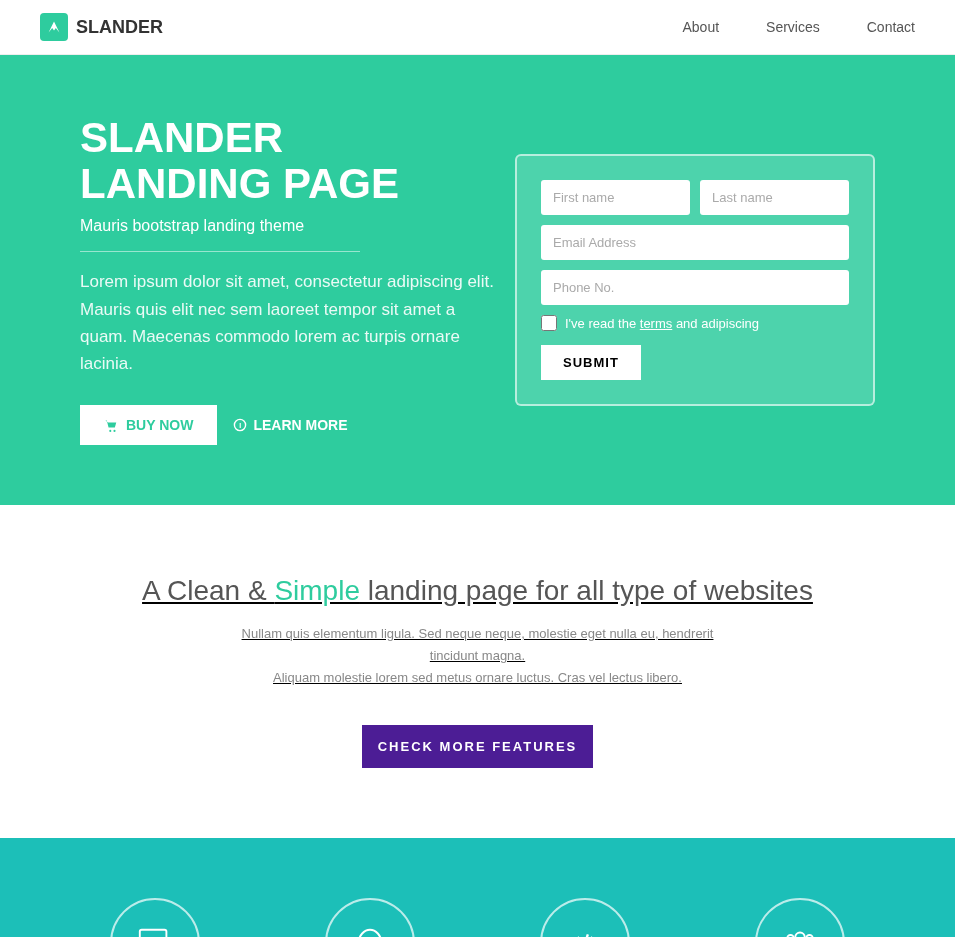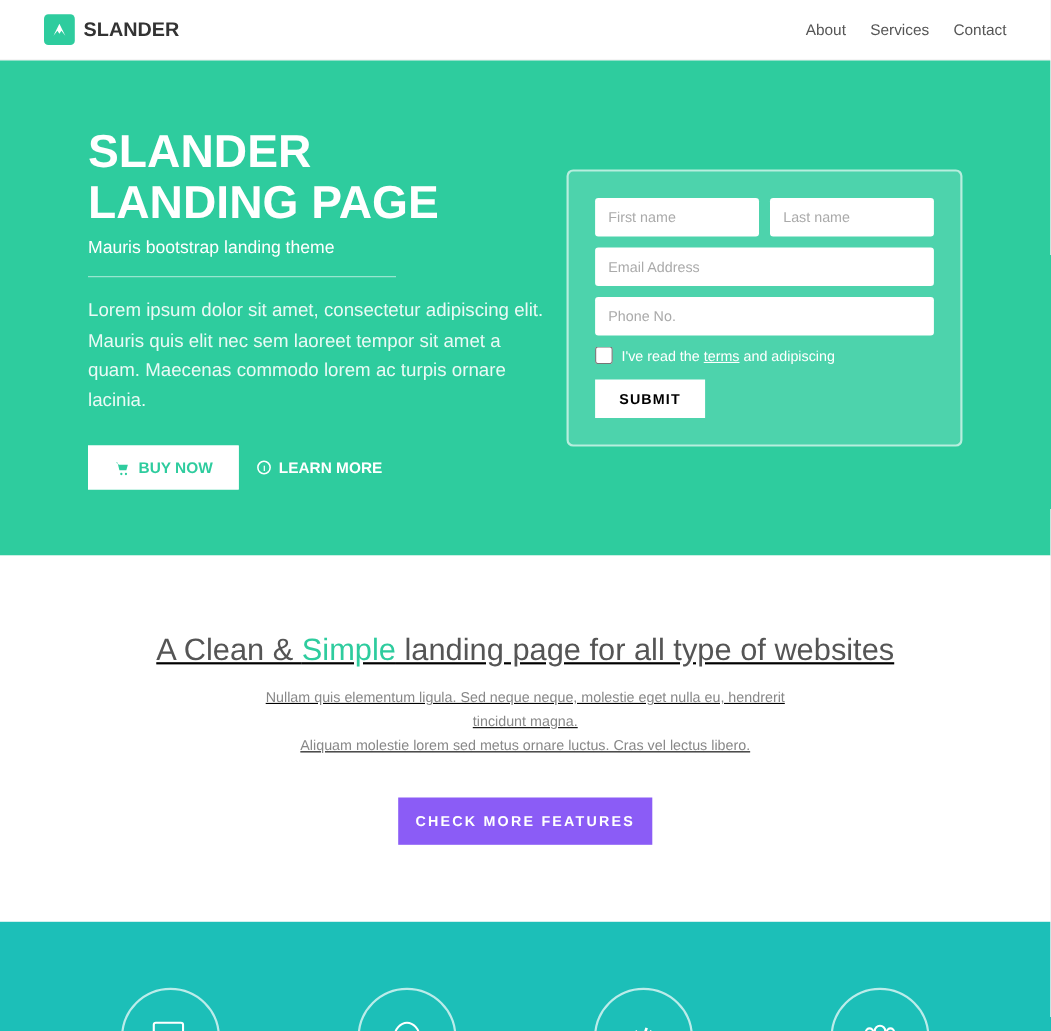--- a/index.html
+++ b/index.html
@@ -28,21 +28,21 @@
       height: 28px;
       background: #2ecc9e;
       border-radius: 4px;
       display: flex;
       align-items: center;
       justify-content: center;
     }
     .brand-icon svg { width: 18px; height: 18px; }
     .navbar-links {
       display: flex;
-      gap: 22px;
+      gap: 47px;
     }
     .navbar-links a {
       color: #555;
       text-decoration: none;
       font-size: 14px;
     }
 
     
     .hero {
       background: #2ecc9e;
@@ -179,21 +179,21 @@
       font-weight: 400;
     }
     .features-subtitle {
       font-size: 13px;
       color: #888;
       line-height: 1.7;
       max-width: 520px;
       margin: 0 auto 36px;
     }
     .btn-check-features {
-      background: #8b5cf6;
+      background: #4c1d95;
       color: #fff;
       border: none;
       padding: 14px 16px;
       font-size: 13px;
       font-weight: 700;
       letter-spacing: 2px;
       text-transform: uppercase;
       cursor: pointer;
     }
 

